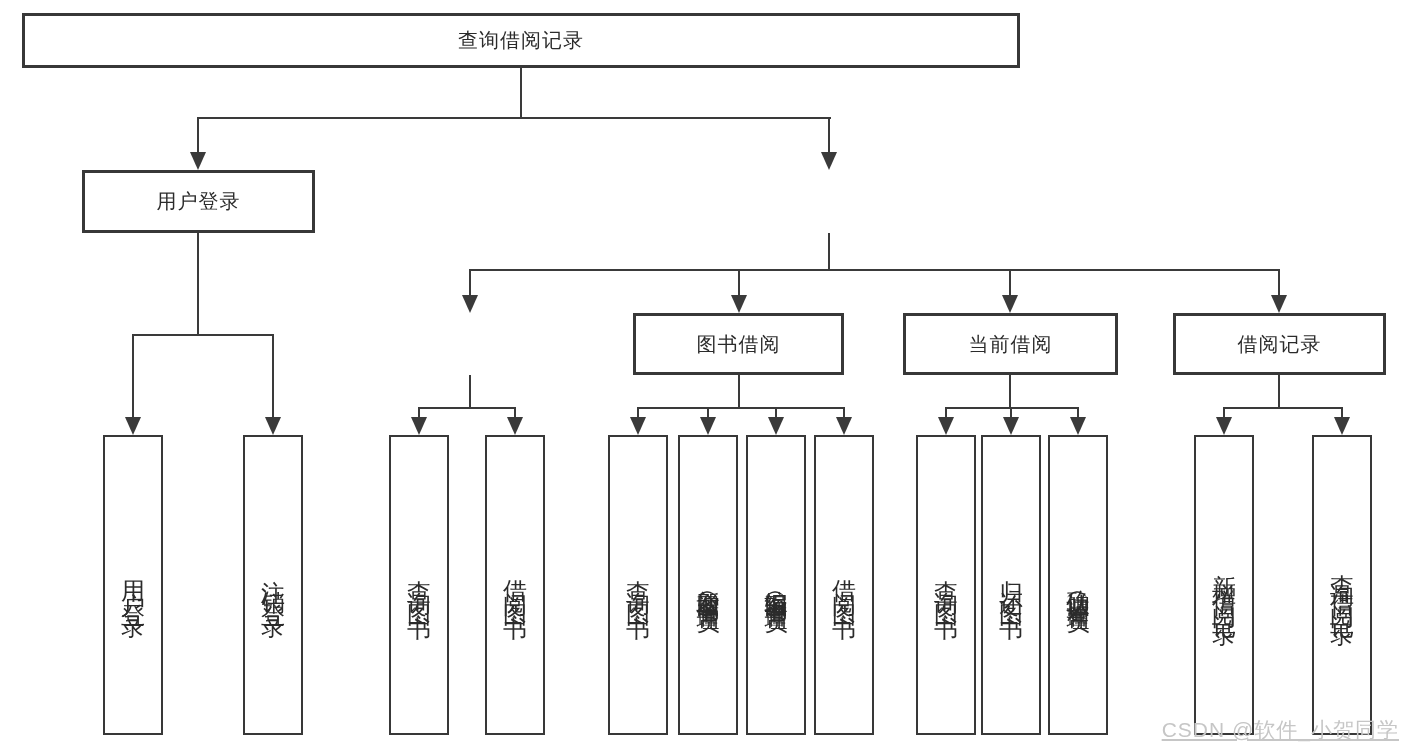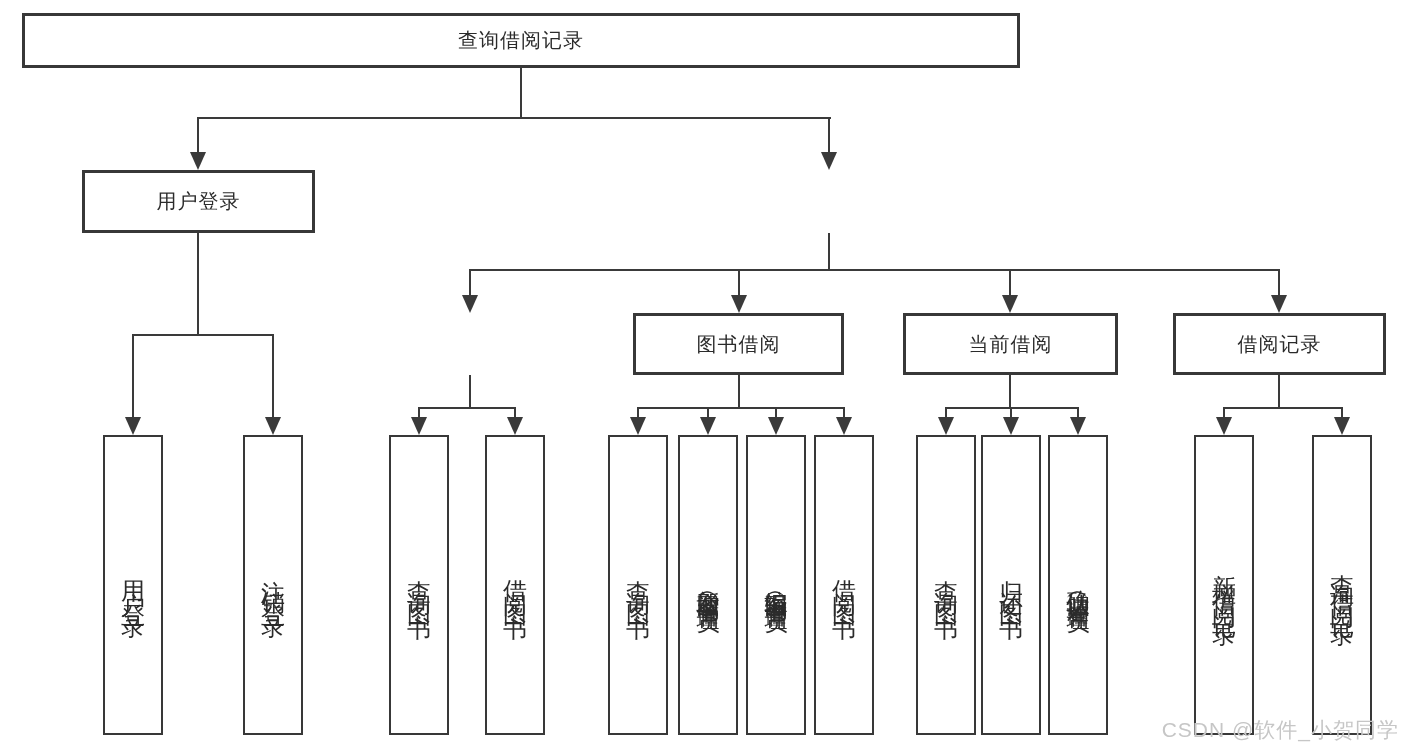--- a/index.html
+++ b/index.html
@@ -24,21 +24,21 @@
   .vt.long{letter-spacing:3px;font-size:23px;}
   .vline{position:absolute;width:2px;background:#3a3a3a;z-index:1;}
   .hline{position:absolute;height:2px;background:#3a3a3a;z-index:1;}
   .arrow{
     position:absolute;width:0;height:0;z-index:1;
     border-left:8px solid transparent;border-right:8px solid transparent;
     border-top:18px solid #3a3a3a;
   }
   .watermark{
     position:absolute;right:6px;bottom:3px;z-index:3;
-    font-size:21px;color:#c6c6c6;letter-spacing:1px;white-space:nowrap;
+    font-size:21px;color:#c6c6c6;letter-spacing:1px;white-space:nowrap;text-decoration:underline;
   }
 </style>
 </head>
 <body>
 
 <div class="canvas">
 
   <div class="box hbox" style="left:22px;top:13px;width:998px;height:55px">
     <span>查询借阅记录</span>
   </div>

